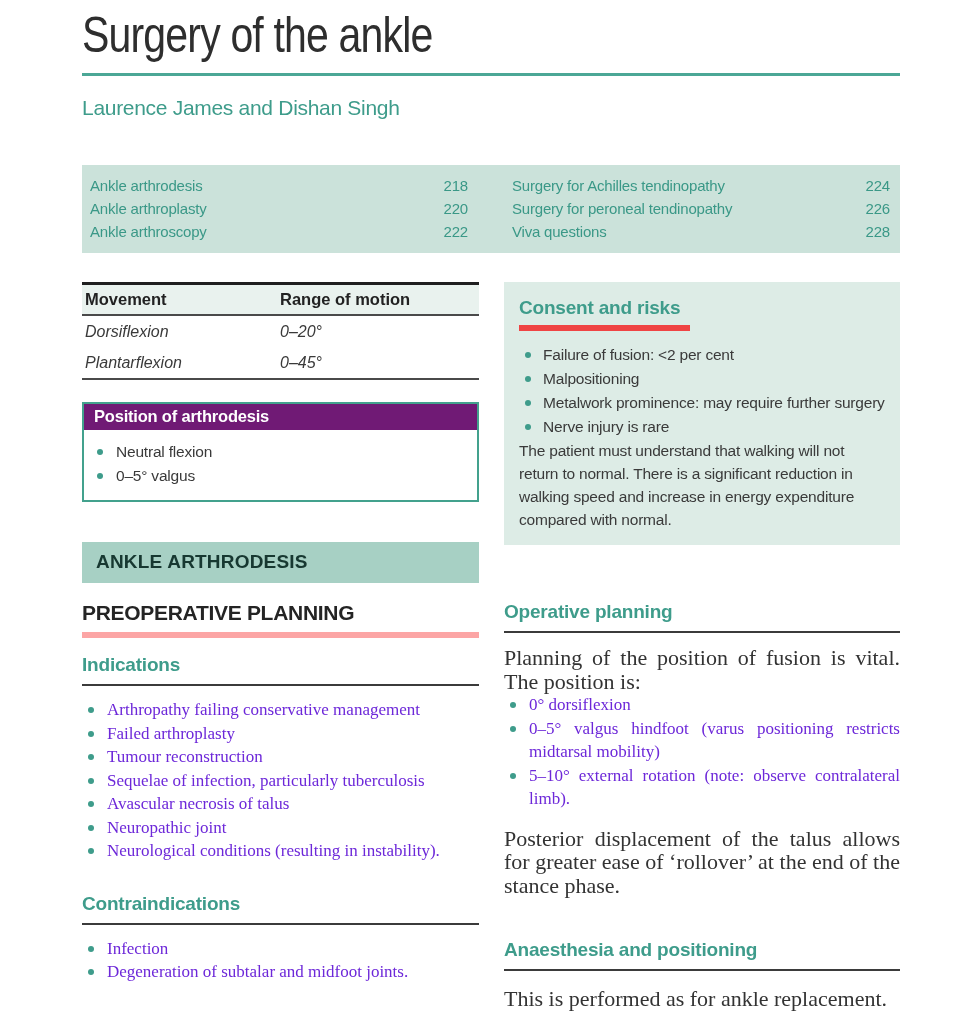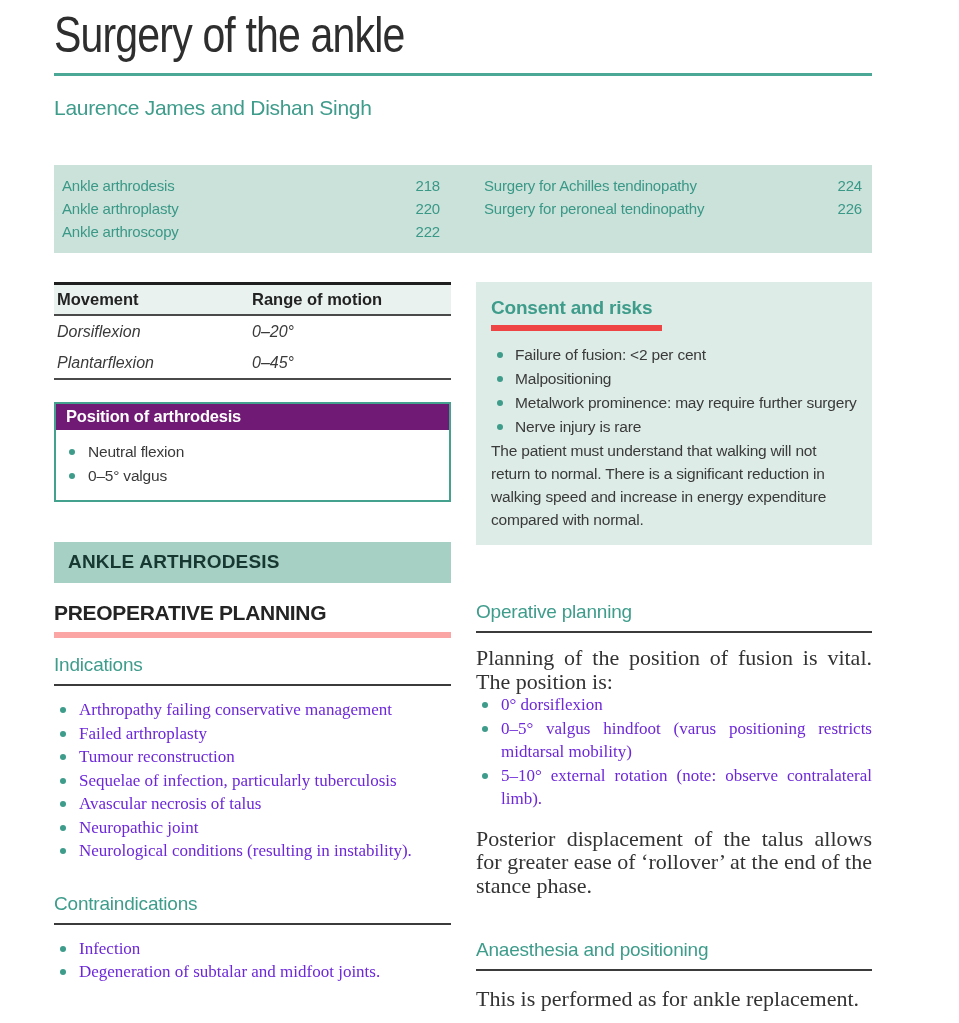--- a/index.html
+++ b/index.html
@@ -1,19 +1,19 @@
 <!DOCTYPE html>
 <html><head>
 <meta charset="utf-8">
 <style>
   * { margin:0; padding:0; box-sizing:border-box; }
   html,body { width:959px; height:1023px; background:#ffffff; overflow:hidden; }
   body { font-family:"Liberation Sans", sans-serif; color:#333; }
 
-  .page { position:absolute; left:54px; top:6px; width:818px; }
+  .page { position:absolute; left:82px; top:6px; width:818px; }
 
   
   .title { font-size:50px; font-weight:400; color:#2e2e2e; letter-spacing:-1px;
            transform:scaleX(.82); transform-origin:0 50%; white-space:nowrap; line-height:58px; }
   .title-rule { height:3px; background:#4BA796; margin-top:9px; }
   .authors { margin-top:20px; font-size:21px; color:#3E9C8B; letter-spacing:-0.3px; }
 
   
   .toc { margin-top:45px; background:#CBE2DA; display:flex; padding:9px 10px 10px 8px; }
   .toc-col { width:50%; }
@@ -48,21 +48,21 @@
   ul.sans li::before { content:""; position:absolute; left:9px; top:9px; width:6px; height:6px;
                        border-radius:50%; background:#3E9C8B; }
 
   
   .banner { margin-top:40px; background:#A7D0C4; color:#173831; font-weight:bold;
             font-size:19px; padding:9px 14px 10px; letter-spacing:0.2px; }
 
   
   .h-black { margin-top:18px; font-size:21px; font-weight:bold; color:#242424;
              letter-spacing:-0.3px; padding-bottom:7px; border-bottom:6px solid #fca5a5; }
-  .h-teal  { font-size:19px; font-weight:normal; color:#3E9C8B; letter-spacing:-0.2px;
+  .h-teal  { font-size:19px; font-weight:bold; color:#3E9C8B; letter-spacing:-0.2px;
              padding-bottom:8px; border-bottom:2px solid #3B3B3B; }
   .mt16 { margin-top:16px; } .mt30 { margin-top:30px; } .mt42 { margin-top:42px; } .mt56 { margin-top:56px; }
 
   
   .serif, ul.serif li, p.serif { font-family:"Liberation Serif", serif; }
   p.serif { font-size:22px; line-height:23.5px; color:#333; text-align:justify; }
   ul.serif { list-style:none; }
   ul.serif li { position:relative; padding-left:25px; font-size:17px; line-height:23.5px;
                 color:#6d28d9; text-align:justify; }
   ul.serif li::before { content:""; position:absolute; left:6px; top:9px; width:6px; height:6px;
@@ -105,20 +105,24 @@
       </div>
     </div>
     <div class="toc-col">
       <div class="toc-row">
         <span>Surgery for Achilles tendinopathy</span>
         <span>224</span>
       </div>
       <div class="toc-row">
         <span>Surgery for peroneal tendinopathy</span>
         <span>226</span>
+      </div>
+      <div class="toc-row">
+        <span>Viva questions</span>
+        <span>228</span>
       </div>
     </div>
   </div>
 
   <div class="columns">
 
     <div class="col-left">
 
       <table class="rom">
         <tbody>

